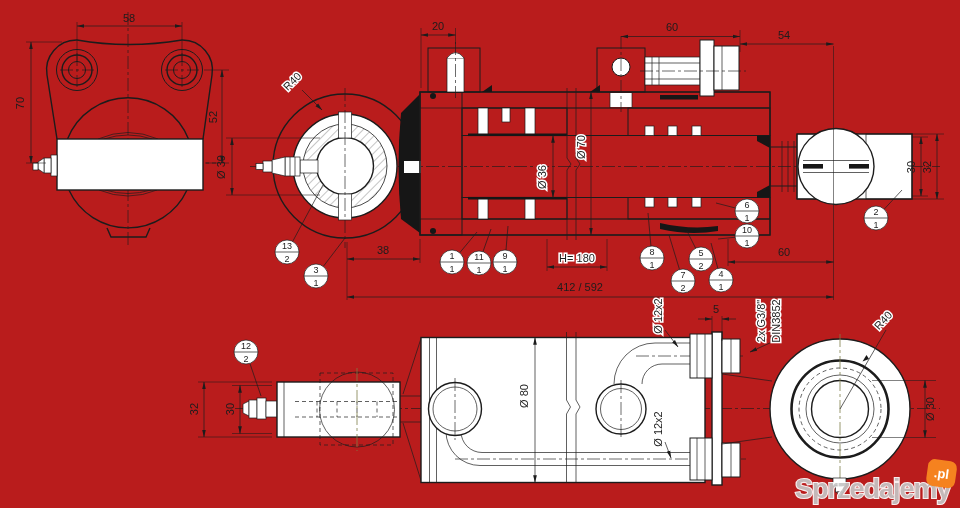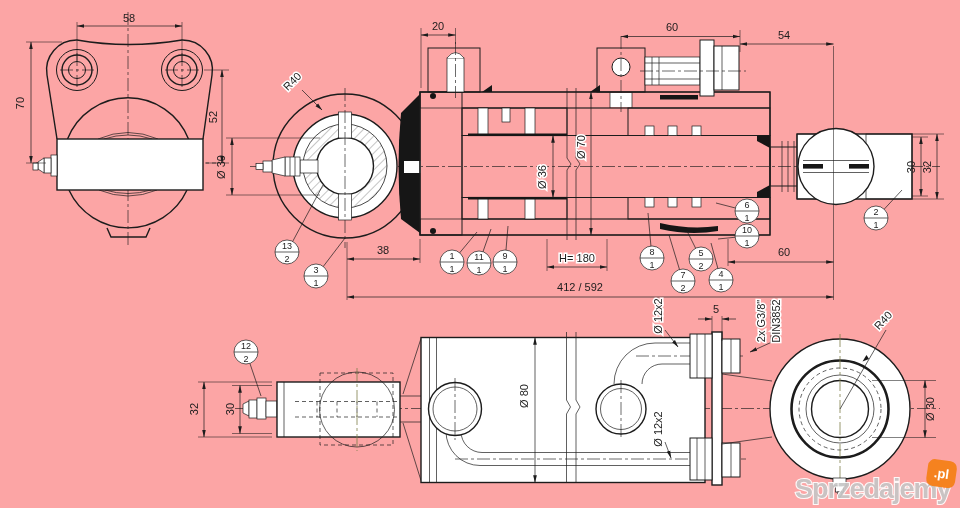--- a/index.html
+++ b/index.html
@@ -1,16 +1,16 @@
 <!DOCTYPE html>
 <html><head>
 <meta charset="utf-8">
 <style>
   html,body{margin:0;padding:0;background:#fff;}
-  #stage{position:relative;width:960px;height:508px;background:#fca5a5;overflow:hidden;
+  #stage{position:relative;width:960px;height:508px;background:#b91c1c;overflow:hidden;
          font-family:"Liberation Sans",sans-serif;}
   svg text{font-family:"Liberation Sans",sans-serif;fill:#1d1d1d;}
   .dt{font-size:11px;text-anchor:middle;}
   .bt{font-size:9px;text-anchor:middle;}
   .halo{paint-order:stroke;stroke:#fff;stroke-width:3px;}
   .hv{stroke:#1c1c1c;stroke-width:1.4;fill:none;}
   .md{stroke:#1c1c1c;stroke-width:1;fill:none;}
   .tn{stroke:#1c1c1c;stroke-width:.7;fill:none;}
   .dim{stroke:#1c1c1c;stroke-width:.7;fill:none;}
   .ext{stroke:#1c1c1c;stroke-width:.55;fill:none;}

